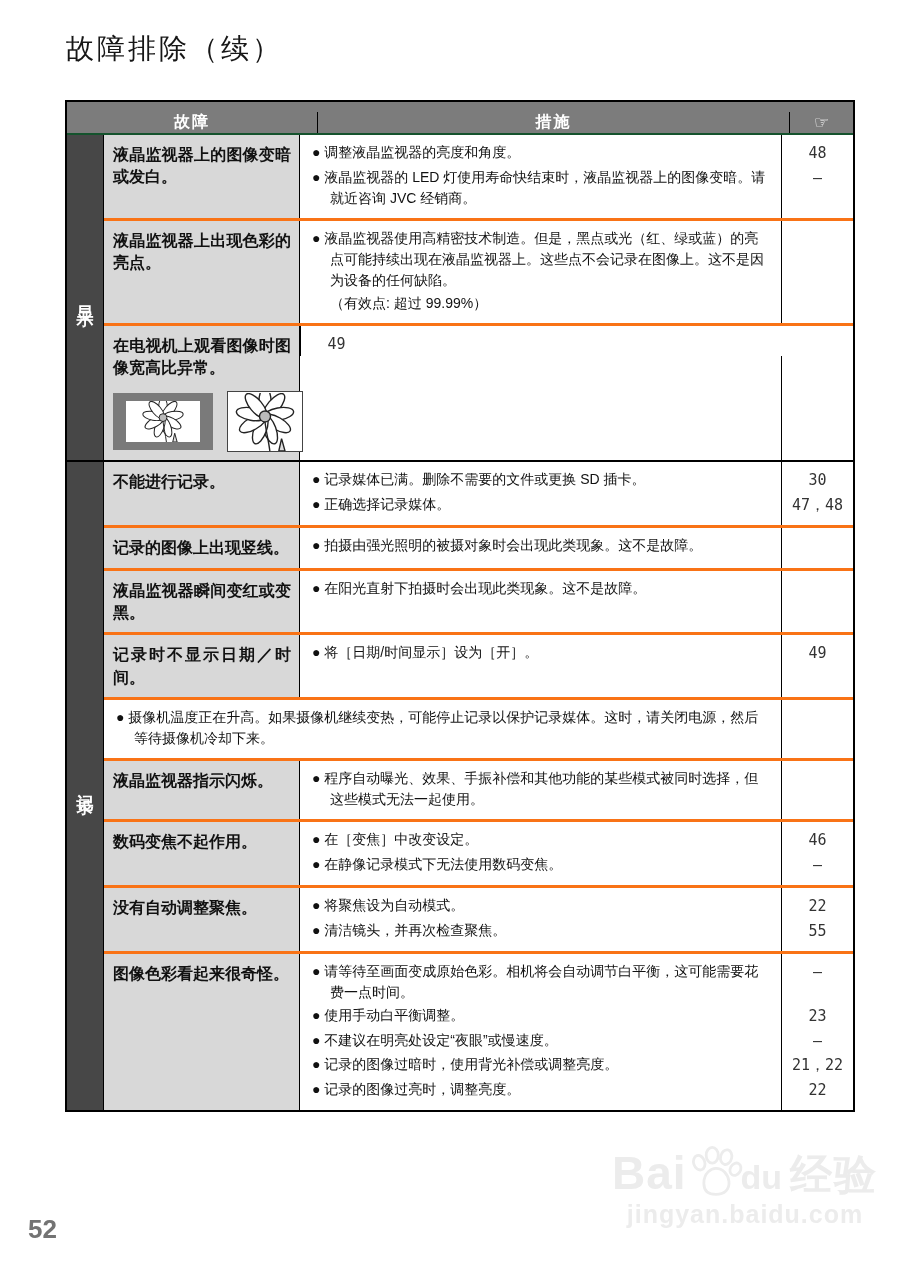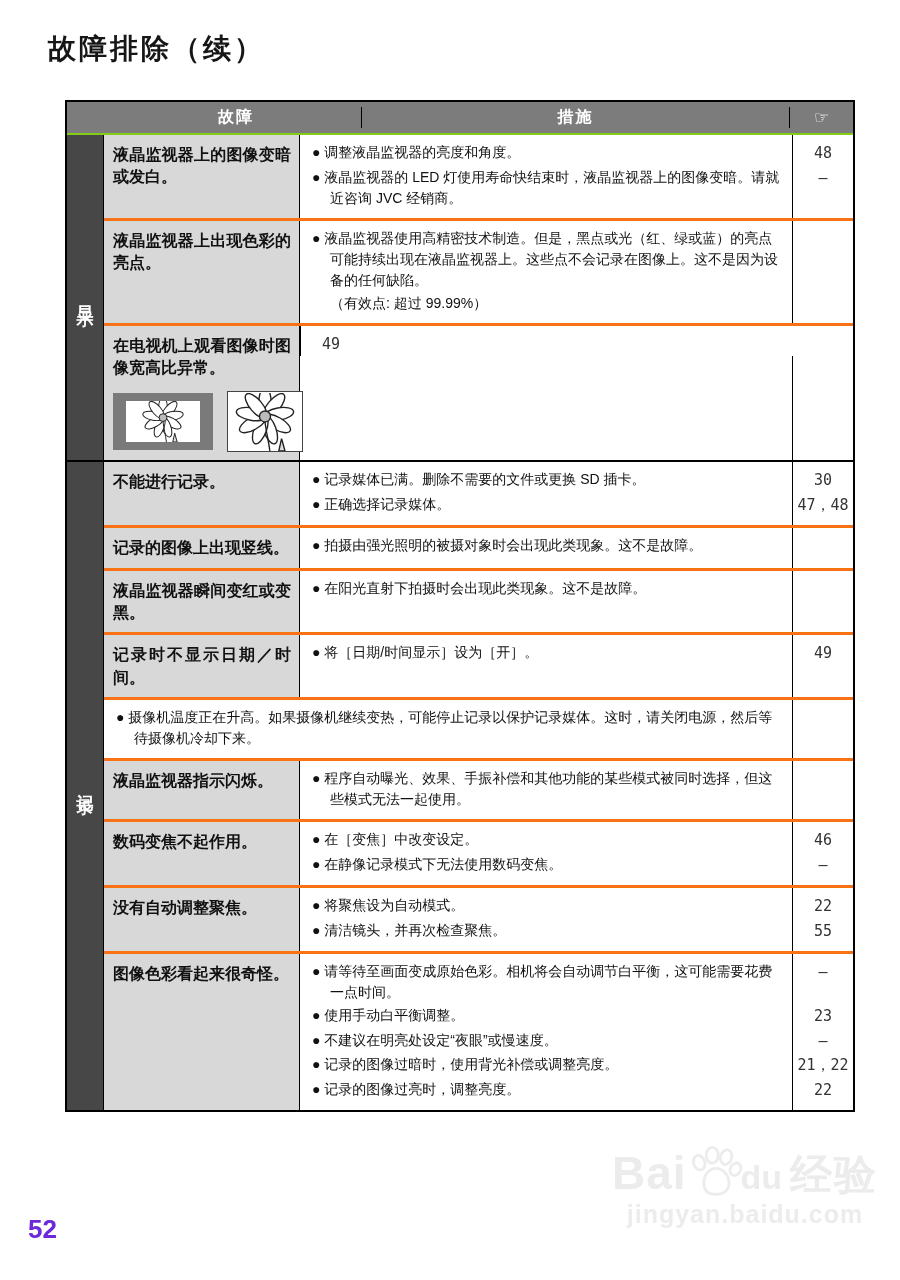--- a/index.html
+++ b/index.html
@@ -1,28 +1,28 @@
 <!DOCTYPE html>
 <html><head>
 <meta charset="utf-8">
 <style>
   * { margin:0; padding:0; box-sizing:border-box; }
   html,body { width:900px; height:1280px; background:#ffffff;
     font-family:"Liberation Sans","DejaVu Sans",sans-serif; color:#111; }
   body { position:relative; overflow:hidden; }
 
-  .page-title { position:absolute; left:48px; top:30px; font-size:28px;
-    font-weight:bold; letter-spacing:3px; color:#161616; }
+  .page-title { position:absolute; left:66px; top:30px; font-size:28px;
+    font-weight:normal; letter-spacing:3px; color:#161616; }
 
   .trouble-table { position:absolute; left:65px; top:100px; width:790px;
     border:2px solid #000; background:#fff; }
 
   
   .thead { display:flex; background:#7c7c7c; color:#fff; height:33px;
-    border-bottom:2px solid #84cc16; align-items:center; font-size:16px; font-weight:bold;padding-left:44px; }
+    border-bottom:2px solid #14532d; align-items:flex-end; font-size:16px; font-weight:bold; }
   .th { display:flex; align-items:center; justify-content:center; letter-spacing:2px; }
   .th-problem { width:250px; }
   .th-action { flex:1; border-left:1px solid #000; }
   .th-ref { width:64px; border-left:1px solid #000; font-size:17px; letter-spacing:0; }
 
   
   .section { display:flex; align-items:stretch; }
   .section + .section { border-top:2px solid #000; }
   .group-cell { width:37px; background:#474747; color:#fff;
     display:flex; align-items:center; justify-content:center;
@@ -37,37 +37,37 @@
     padding:9px 8px 8px 9px; font-size:16px; font-weight:bold; line-height:1.4;
     text-align:justify; }
   .cell-actions { flex:1; display:flex; flex-direction:column; }
   .pair { display:flex; align-items:stretch; flex:0 0 auto; }
   .pair-fill { flex:1 1 auto; min-height:4px; }
   .pair:first-child .bullet-text, .pair:first-child .ref-cell { padding-top:7px; }
   .pair:last-of-type .bullet-text { padding-bottom:7px; }
   .bullet-text { flex:1; padding:1px 10px 1px 12px; font-size:14px; line-height:1.5;
     padding-left:30px; text-indent:-18px; }
   .bullet-text.no-bullet { text-indent:0; }
-  .ref-cell { width:61px; border-left:1px solid #000; text-align:center;
+  .ref-cell { width:72px; border-left:1px solid #000; text-align:center;
     font-size:15px; line-height:1.5; color:#333; padding:1px 2px;
     font-family:"DejaVu Sans Mono","Liberation Mono",monospace; }
 
   
   .tv-images { display:flex; gap:14px; margin-top:12px; align-items:center; }
   .tv-img-wide { width:100px; height:57px; background:#7a7a7a;
     display:flex; align-items:center; justify-content:center; flex:0 0 auto; }
   .tv-img-wide .inner { width:74px; height:41px; background:#fff; overflow:hidden;
     display:flex; align-items:center; justify-content:center; }
   .tv-img-wide svg { width:74px; height:41px; }
   .tv-img-43 { width:76px; height:61px; border:1px solid #444; background:#fff;
     flex:0 0 auto; display:flex; align-items:center; justify-content:center; }
   .tv-img-43 svg { width:72px; height:58px; }
 
   .page-number { position:absolute; left:28px; top:1214px; font-size:26px;
-    font-weight:bold; color:#6d28d9; }
+    font-weight:bold; color:#737373; }
 
   
   .watermark { position:absolute; left:610px; top:1146px; width:270px;
     color:#ececec; user-select:none; }
   .wm-brand { display:flex; align-items:flex-end; justify-content:center; gap:2px;
     font-weight:bold; }
   .wm-bai { font-size:46px; line-height:1; letter-spacing:1px; }
   .wm-paw { width:56px; height:52px; margin:0 -4px -2px -2px; }
   .wm-du { font-size:34px; line-height:1.05; }
   .wm-cn { font-size:42px; line-height:1; letter-spacing:2px; margin-left:6px; }

